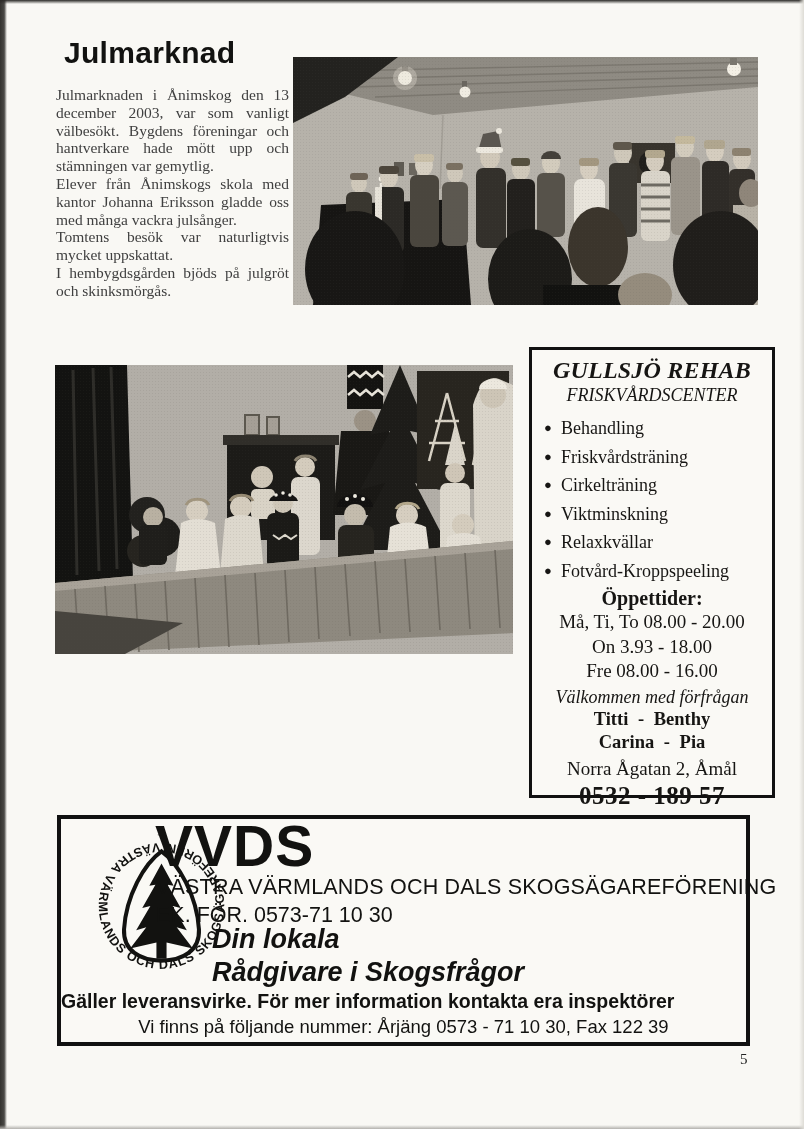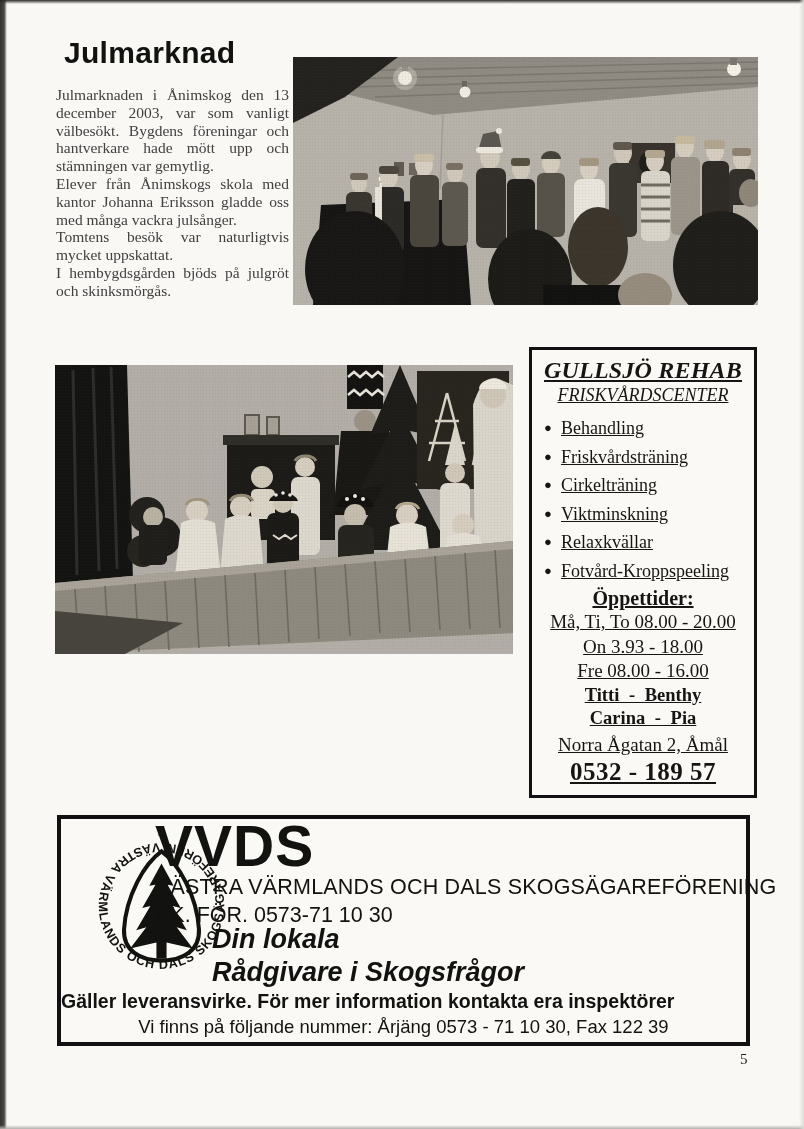--- a/index.html
+++ b/index.html
@@ -24,23 +24,23 @@
     margin:0;font-size:15.5px;line-height:17.8px;text-align:justify;color:#404040;
   }
 
   
   .photo1{position:absolute;left:293px;top:57px;width:465px;height:248px;}
   .photo2{position:absolute;left:55px;top:365px;width:458px;height:289px;}
   .photo1 svg,.photo2 svg{display:block;width:100%;height:100%;}
 
   
   .gullsjo{
-    position:absolute;left:529px;top:347px;width:228px;height:451px;
+    position:absolute;left:529px;top:347px;width:246px;height:451px;
     border:3px solid #111;background:#faf9f5;box-sizing:border-box;
-    text-align:center;padding-top:7px;text-decoration:underline;
+    text-align:center;padding-top:7px;
   }
   .gullsjo .title{font-size:24px;font-weight:bold;font-style:italic;letter-spacing:.2px;line-height:1.1;}
   .gullsjo .subtitle{font-size:18px;font-style:italic;margin-top:2px;}
   .gullsjo ul{list-style:none;margin:8px 0 0 0;padding:0 0 0 14px;text-align:left;}
   .gullsjo li{font-size:18px;line-height:28.5px;position:relative;padding-left:15px;}
   .gullsjo li::before{content:"●";position:absolute;left:-2px;top:0;font-size:13px;line-height:28.5px;}
   .gullsjo .hours-heading{font-size:20px;font-weight:bold;margin-top:2px;}
   .gullsjo .hour{font-size:19px;line-height:24.5px;}
   .gullsjo .welcome{font-size:18px;font-style:italic;margin-top:3px;}
   .gullsjo .staff{font-size:18.5px;font-weight:bold;line-height:23px;word-spacing:5px;}
@@ -258,20 +258,21 @@
       <li>Friskvårdsträning</li>
       <li>Cirkelträning</li>
       <li>Viktminskning</li>
       <li>Relaxkvällar</li>
       <li>Fotvård-Kroppspeeling</li>
     </ul>
     <div class="hours-heading">Öppettider:</div>
     <div class="hour">Må, Ti, To 08.00 - 20.00</div>
     <div class="hour">On 3.93 - 18.00</div>
     <div class="hour">Fre 08.00 - 16.00</div>
+    <div class="welcome">Välkommen med förfrågan</div>
     <div class="staff">Titti - Benthy</div>
     <div class="staff">Carina - Pia</div>
     <div class="address">Norra Ågatan 2, Åmål</div>
     <div class="phone">0532 - 189 57</div>
   </div>
 
   <div class="vvds">
     <svg class="logo" viewBox="0 0 175 160">
       <path id="ringPath" d="M 87 20 A 62 62 0 1 0 87.05 20" fill="none"></path>
       <text font-family="Liberation Sans, DejaVu Sans, sans-serif" font-size="12.5" font-weight="bold" fill="#121210" letter-spacing="1">

